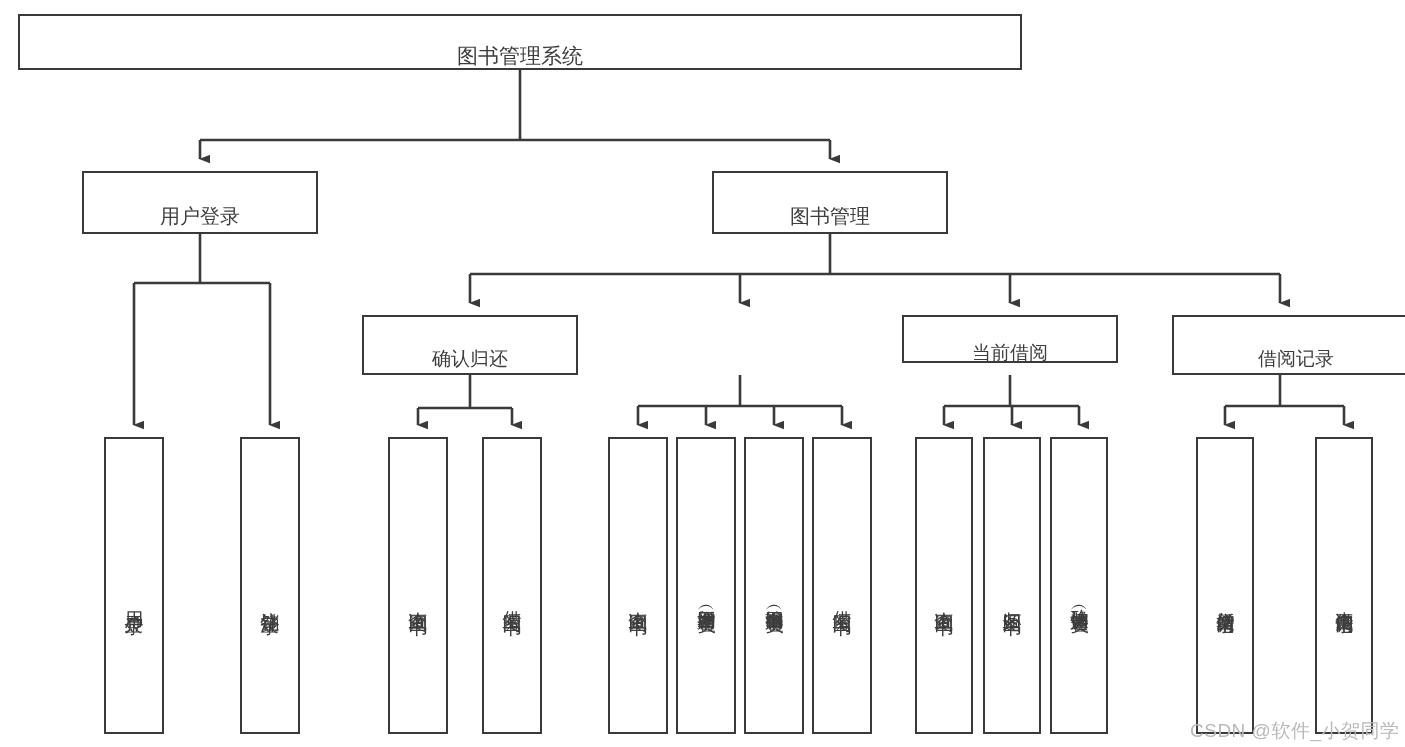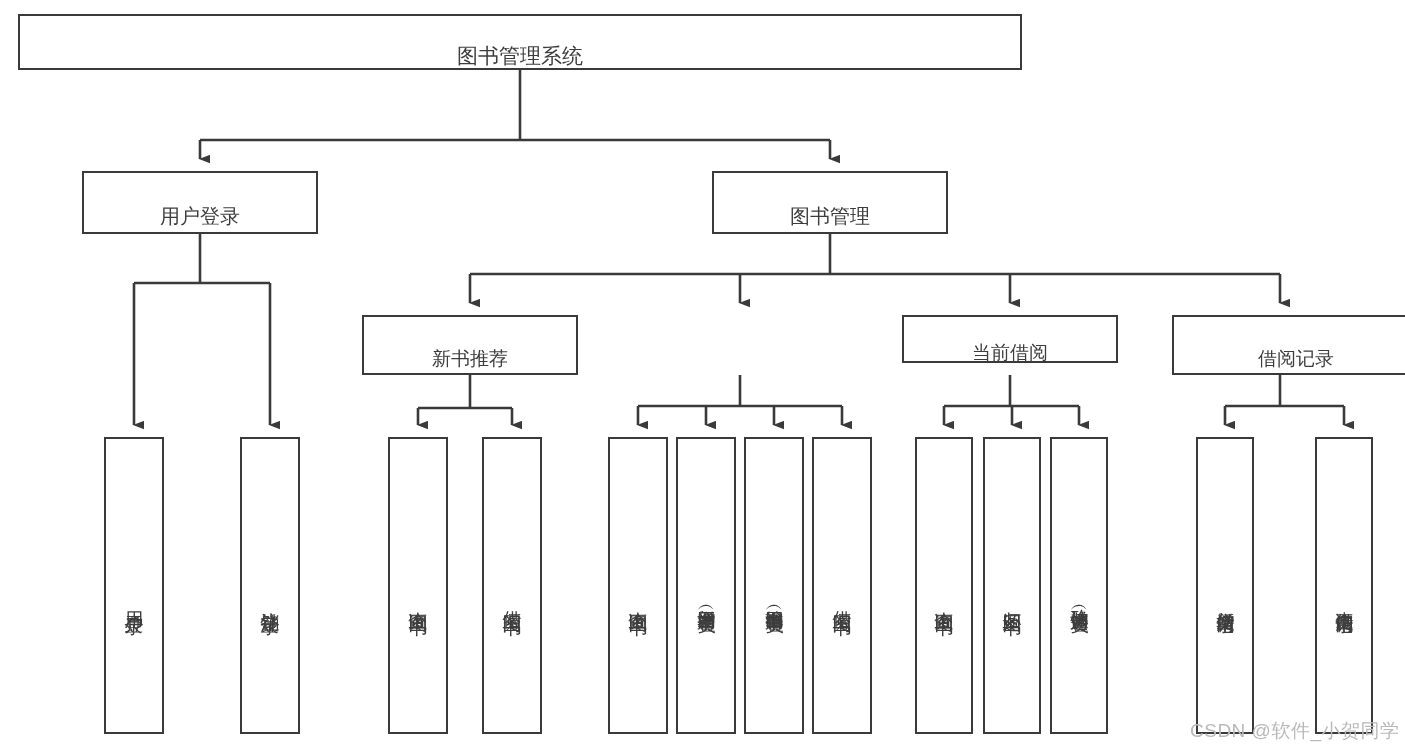--- a/index.html
+++ b/index.html
@@ -130,21 +130,21 @@
   </div>
 
   <div class="node level2" style="left:82px;top:171px;width:236px;height:63px;">
     <span class="lbl">用户登录</span>
   </div>
   <div class="node level2" style="left:712px;top:171px;width:236px;height:63px;">
     <span class="lbl">图书管理</span>
   </div>
 
   <div class="node level3" style="left:362px;top:315px;width:216px;height:60px;">
-    <span class="lbl">新书推荐</span>
+    <span class="lbl">确认归还</span>
   </div>
   <div class="node level3" style="left:902px;top:315px;width:216px;height:48px;">
     <span class="lbl">当前借阅</span>
   </div>
   <div class="node level3" style="left:1172px;top:315px;width:248px;height:60px;">
     <span class="lbl">借阅记录</span>
   </div>
 
   <div class="node leaf" style="left:104px;top:437px;width:60px;height:297px;">
     <span class="lbl">用户登录</span>

